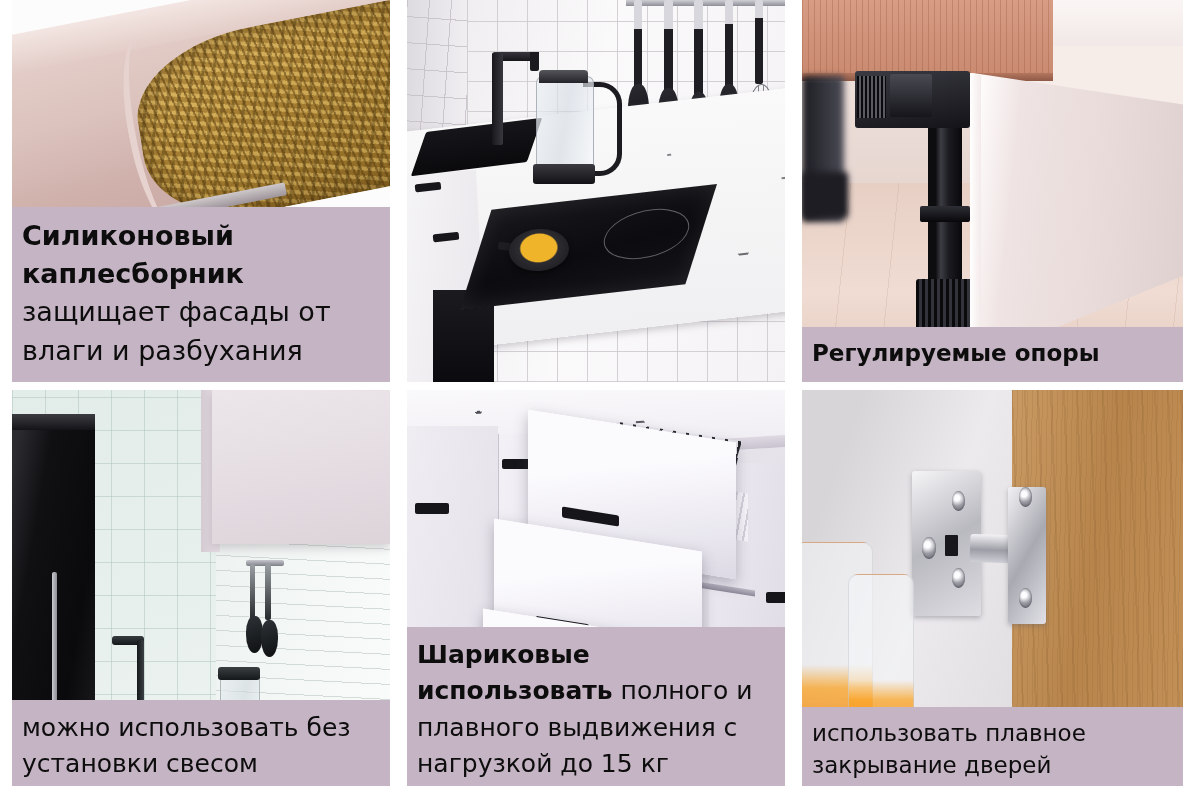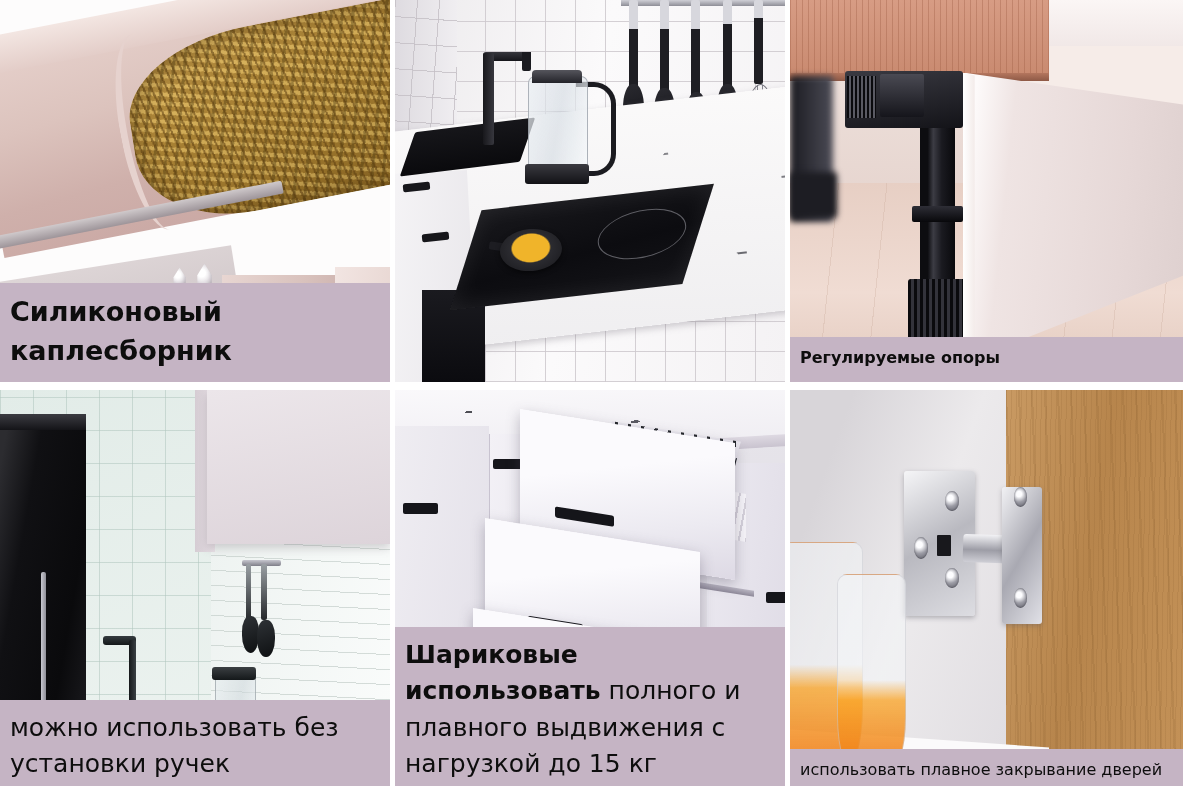--- a/index.html
+++ b/index.html
@@ -10,28 +10,28 @@
   }
   .grid{
     position:relative;width:1183px;height:786px;
     display:grid;
     grid-template-columns:390px 390px 393px;
     grid-template-rows:382px 404px;
     column-gap:5px;row-gap:8px;
     background:#ffffff;
   }
   .card{position:relative;overflow:hidden;background:#ffffff;
-        display:flex;flex-direction:column;justify-content:flex-end;}
+        display:flex;flex-direction:column;justify-content:flex-end;margin-left:12px;}
   .photo{position:absolute;left:0;top:0;right:0;bottom:0;overflow:hidden;}
   .caption{position:relative;z-index:5;background:#c5b4c4;
            padding:10px 10px 12px 10px;box-sizing:border-box;}
   .caption p{margin:0;color:#0d0d0d;}
   .c-lg{font-size:27px;line-height:1.42;}
   .c-md{font-size:25px;line-height:1.45;}
-  .c-sm{font-size:16px;line-height:1.42;}
+  .c-sm{font-size:23px;line-height:1.42;}
   .b{font-weight:bold;}
 
   
   .p1-bg{background:#fdfcfc;}
   .p1-slab{
     position:absolute;left:-4%;top:12%;width:118%;height:56%;
     background:linear-gradient(175deg,#e7d2cd 0%,#dcc3bd 38%,#cfb0ab 68%,#c9a7a3 100%);
     transform:rotate(-11deg);transform-origin:0 50%;
     border-radius:0 0 0 0;
   }
@@ -461,20 +461,21 @@
       <div class="p1-slab"></div>
       <div class="p1-slab-top"></div>
       <div class="p1-core"></div>
       <div class="p1-edge"></div>
       <div class="p1-rail"></div>
       <div class="p1-drop p1-d1"></div>
       <div class="p1-drop p1-d2"></div>
     </div>
     <div class="caption">
       <p class="c-lg"><span class="b">Силиконовый каплесборник</span></p>
+      <p class="c-lg"><span>защищает фасады от влаги и разбухания</span></p>
     </div>
   </div>
 
   <div class="card">
     <div class="photo p2-wall">
       <div class="p2-wall-l"></div>
       <div class="p2-rail"></div>
       <div class="p2-ut" style="left:60%;"></div>
       <div class="p2-ut-head" style="left:58.5%;top:22%;"></div>
       <div class="p2-ut" style="left:68%;"></div>
@@ -545,21 +546,21 @@
       <div class="p4-ut-head" style="left:66%;top:57%;"></div>
       <div class="p4-faucet-arm"></div>
       <div class="p4-faucet"></div>
       <div class="p4-counter"></div>
       <div class="p4-sink"></div>
       <div class="p4-counter-front"></div>
       <div class="p4-jug"></div>
       <div class="p4-jug-lid"></div>
     </div>
     <div class="caption">
-      <p class="c-md"><span>можно использовать без установки ручек</span></p>
+      <p class="c-md"><span>можно использовать без установки свесом</span></p>
     </div>
   </div>
 
   <div class="card">
     <div class="photo p5-bg">
       <div class="p5-worktop"></div>
       <div class="p5-wt-edge"></div>
       <div class="p5-cab-l"></div>
       <div class="p5-cab-l2"></div>
       <div class="p5-cab-r"></div>

